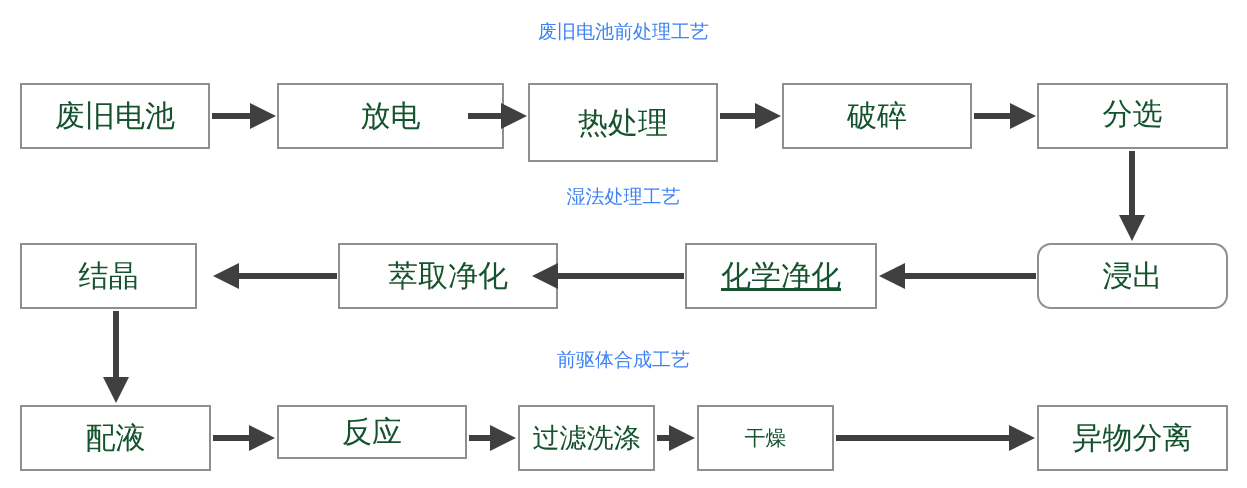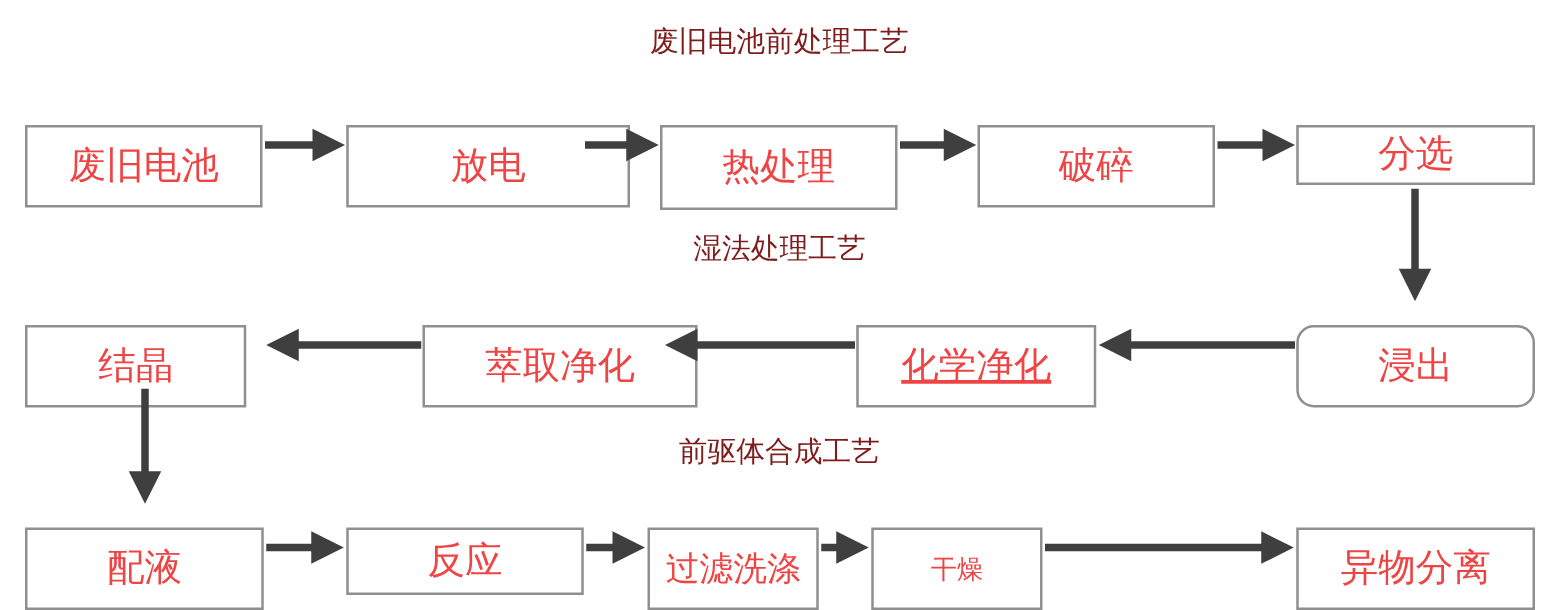--- a/index.html
+++ b/index.html
@@ -15,38 +15,37 @@
     width: 1247px;
     height: 488px;
     background: #ffffff;
     overflow: hidden;
   }
   .section-title {
     position: absolute;
     width: 100%;
     left: 0;
     text-align: center;
-    font-size: 23px;
+    font-size: 19px;
     line-height: 1;
-    color: #7f1d1d;
+    color: #3b82f6;
     font-family: "Liberation Serif", "DejaVu Serif", serif;
     white-space: nowrap;
   }
   .node {
     position: absolute;
     box-sizing: border-box;
     border: 2px solid #8f8f8f;
     background: #ffffff;
     display: flex;
     align-items: center;
     justify-content: center;
-    color: #ef4444;
+    color: #14532d;
     line-height: 1;
     font-family: "Liberation Serif", "DejaVu Serif", serif;
-    margin-top: 17px;
   }
   .node span {
     display: block;
     white-space: nowrap;
   }
   .arrow-h {
     position: absolute;
     height: 0;
   }
   .arrow-h .shaft {
@@ -100,27 +99,27 @@
 <body>
 
 <div id="canvas">
     <div class="section-title" style="top: 22px;">废旧电池前处理工艺</div>
     <div class="node" style="left: 20px; top: 83px; width: 190px; height: 66px;">
       <span style="font-size: 30px;">废旧电池</span>
     </div>
     <div class="node" style="left: 277px; top: 83px; width: 227px; height: 66px;">
       <span style="font-size: 30px;">放电</span>
     </div>
-    <div class="node" style="left: 528px; top: 83px; width: 190px; height: 68px;">
+    <div class="node" style="left: 528px; top: 83px; width: 190px; height: 79px;">
       <span style="font-size: 30px;">热处理</span>
     </div>
     <div class="node" style="left: 782px; top: 83px; width: 190px; height: 66px;">
       <span style="font-size: 30px;">破碎</span>
     </div>
-    <div class="node" style="left: 1037px; top: 83px; width: 191px; height: 48px;">
+    <div class="node" style="left: 1037px; top: 83px; width: 191px; height: 66px; font-family: Liberation Mono, monospace;">
       <span style="font-size: 30px;">分选</span>
     </div>
     <div class="arrow-h" style="left: 212px; top: 116px; width: 64px;">
       <div class="shaft" style="left: 0px; width: 40px;"></div>
       <div class="head-right" style="left: 38px;"></div>
     </div>
     <div class="arrow-h" style="left: 468px; top: 116px; width: 59px;">
       <div class="shaft" style="left: 0px; width: 35px;"></div>
       <div class="head-right" style="left: 33px;"></div>
     </div>

